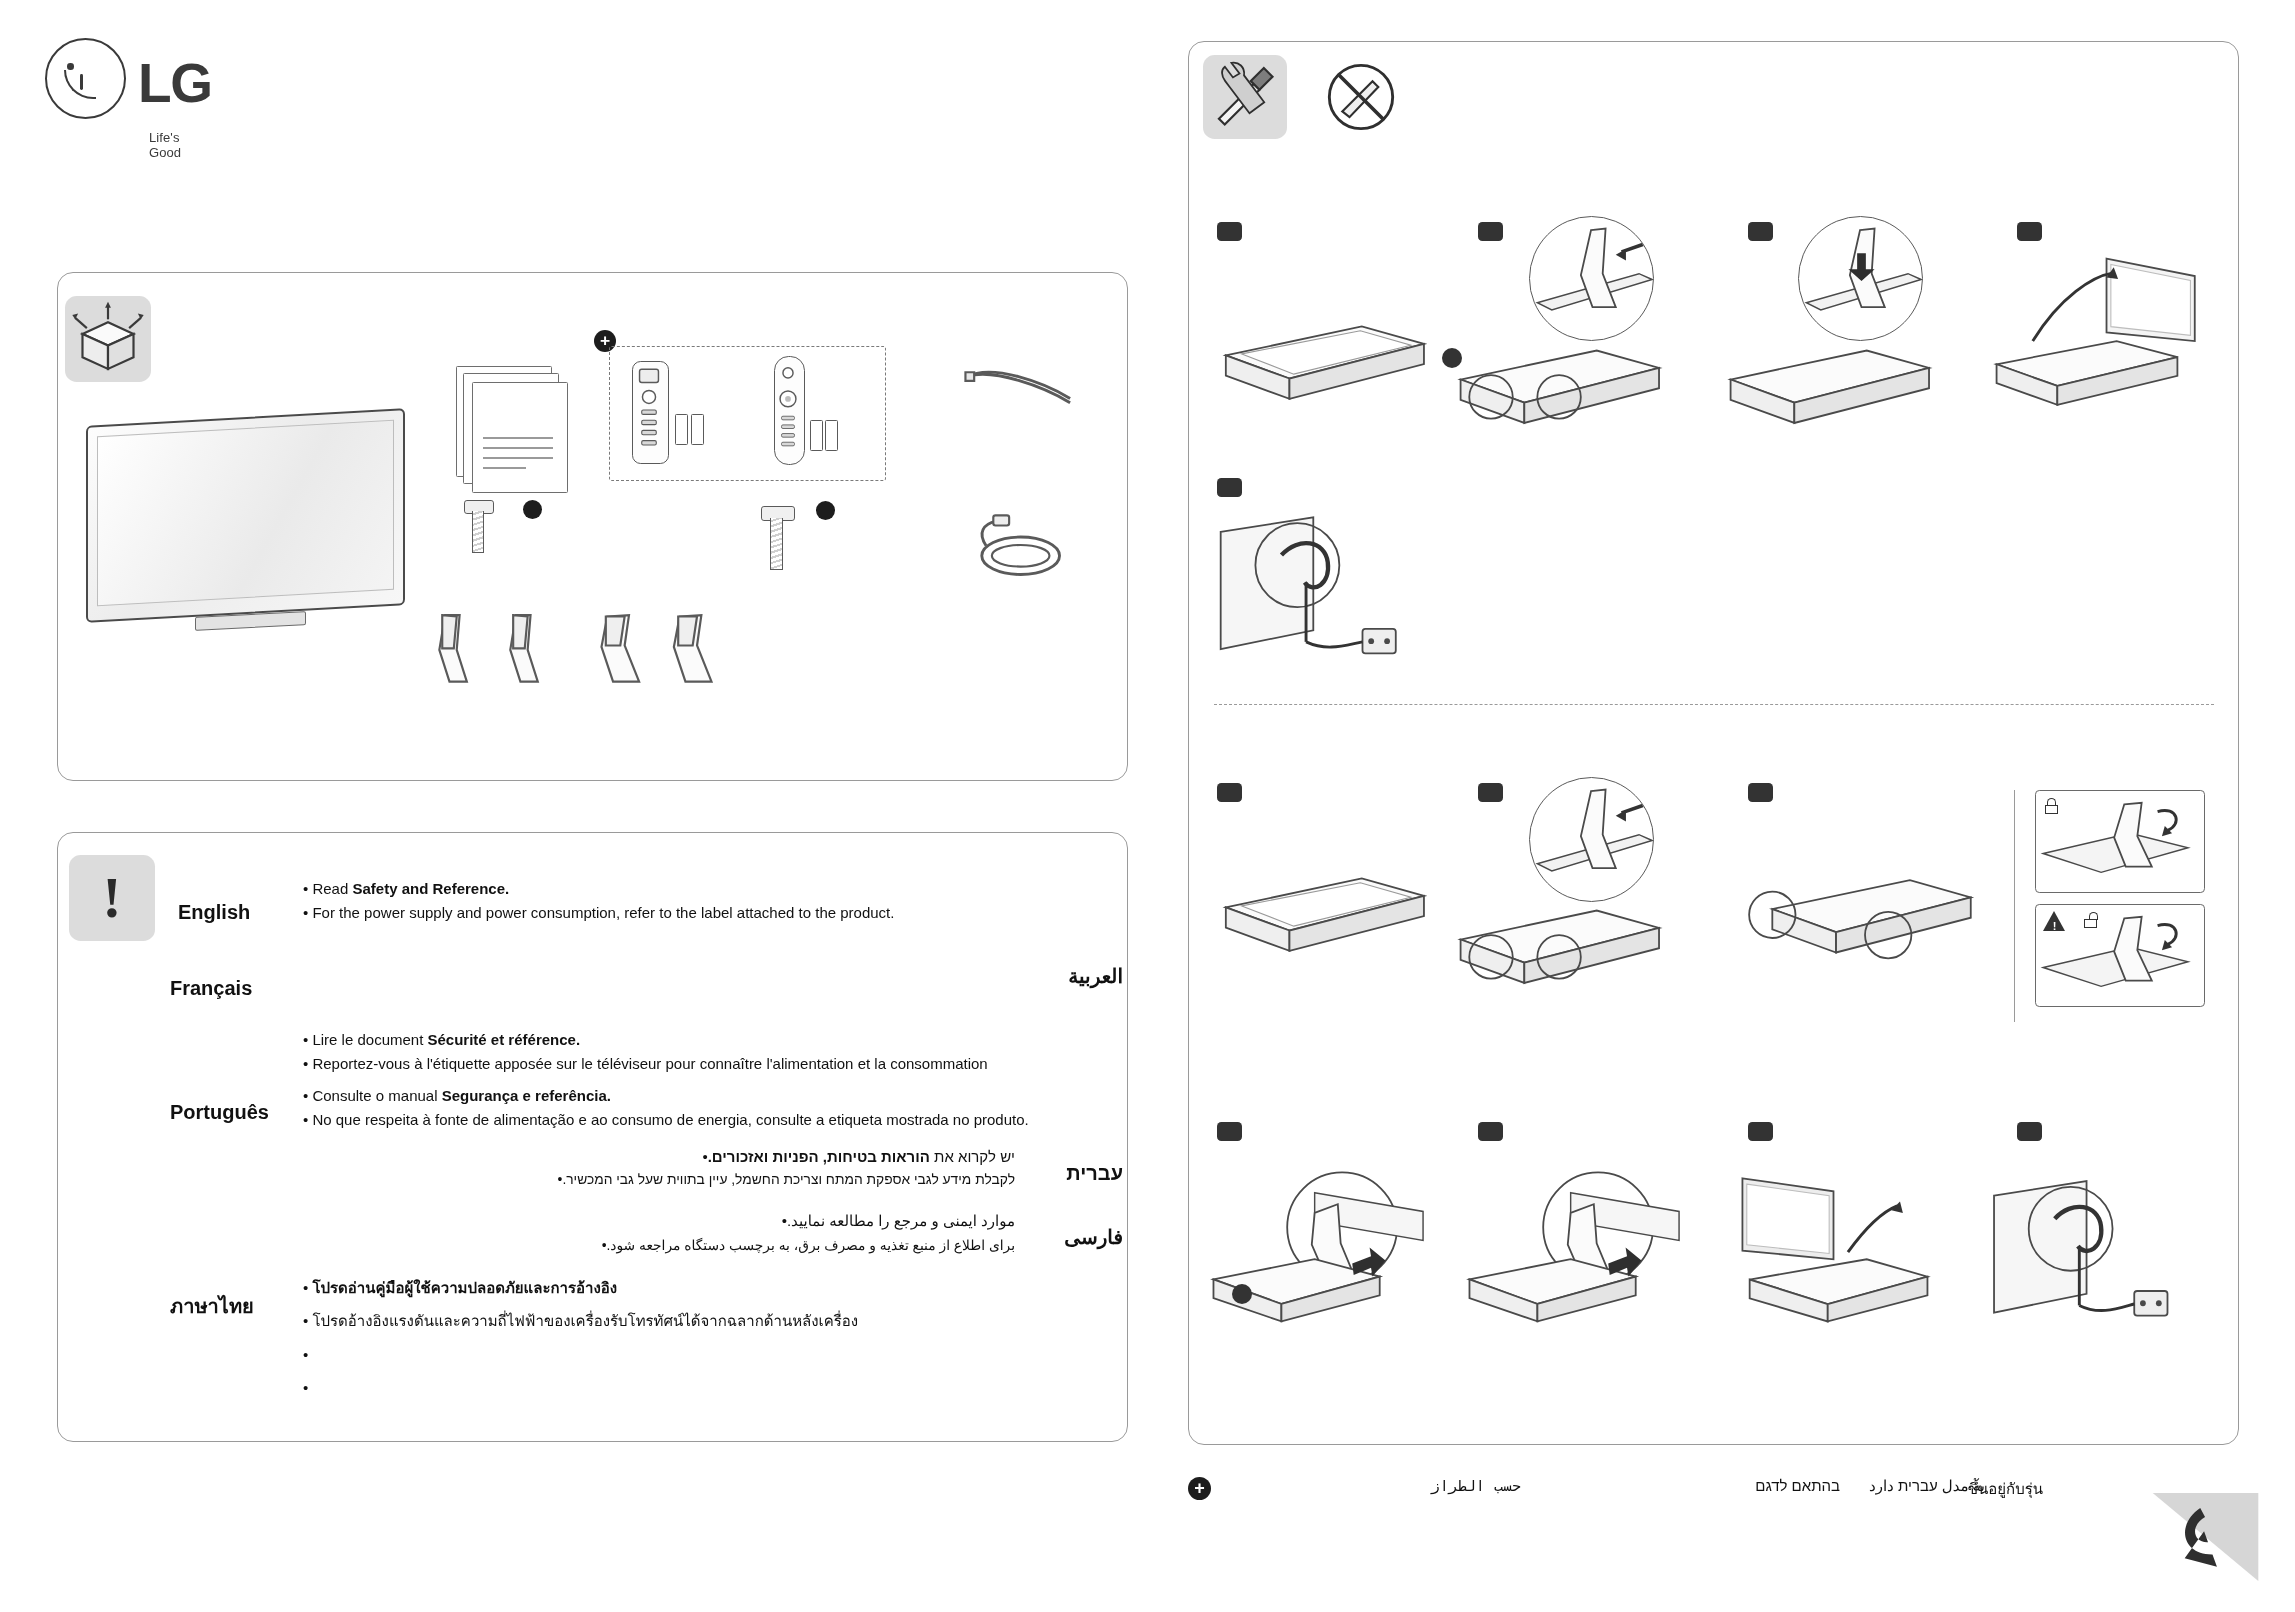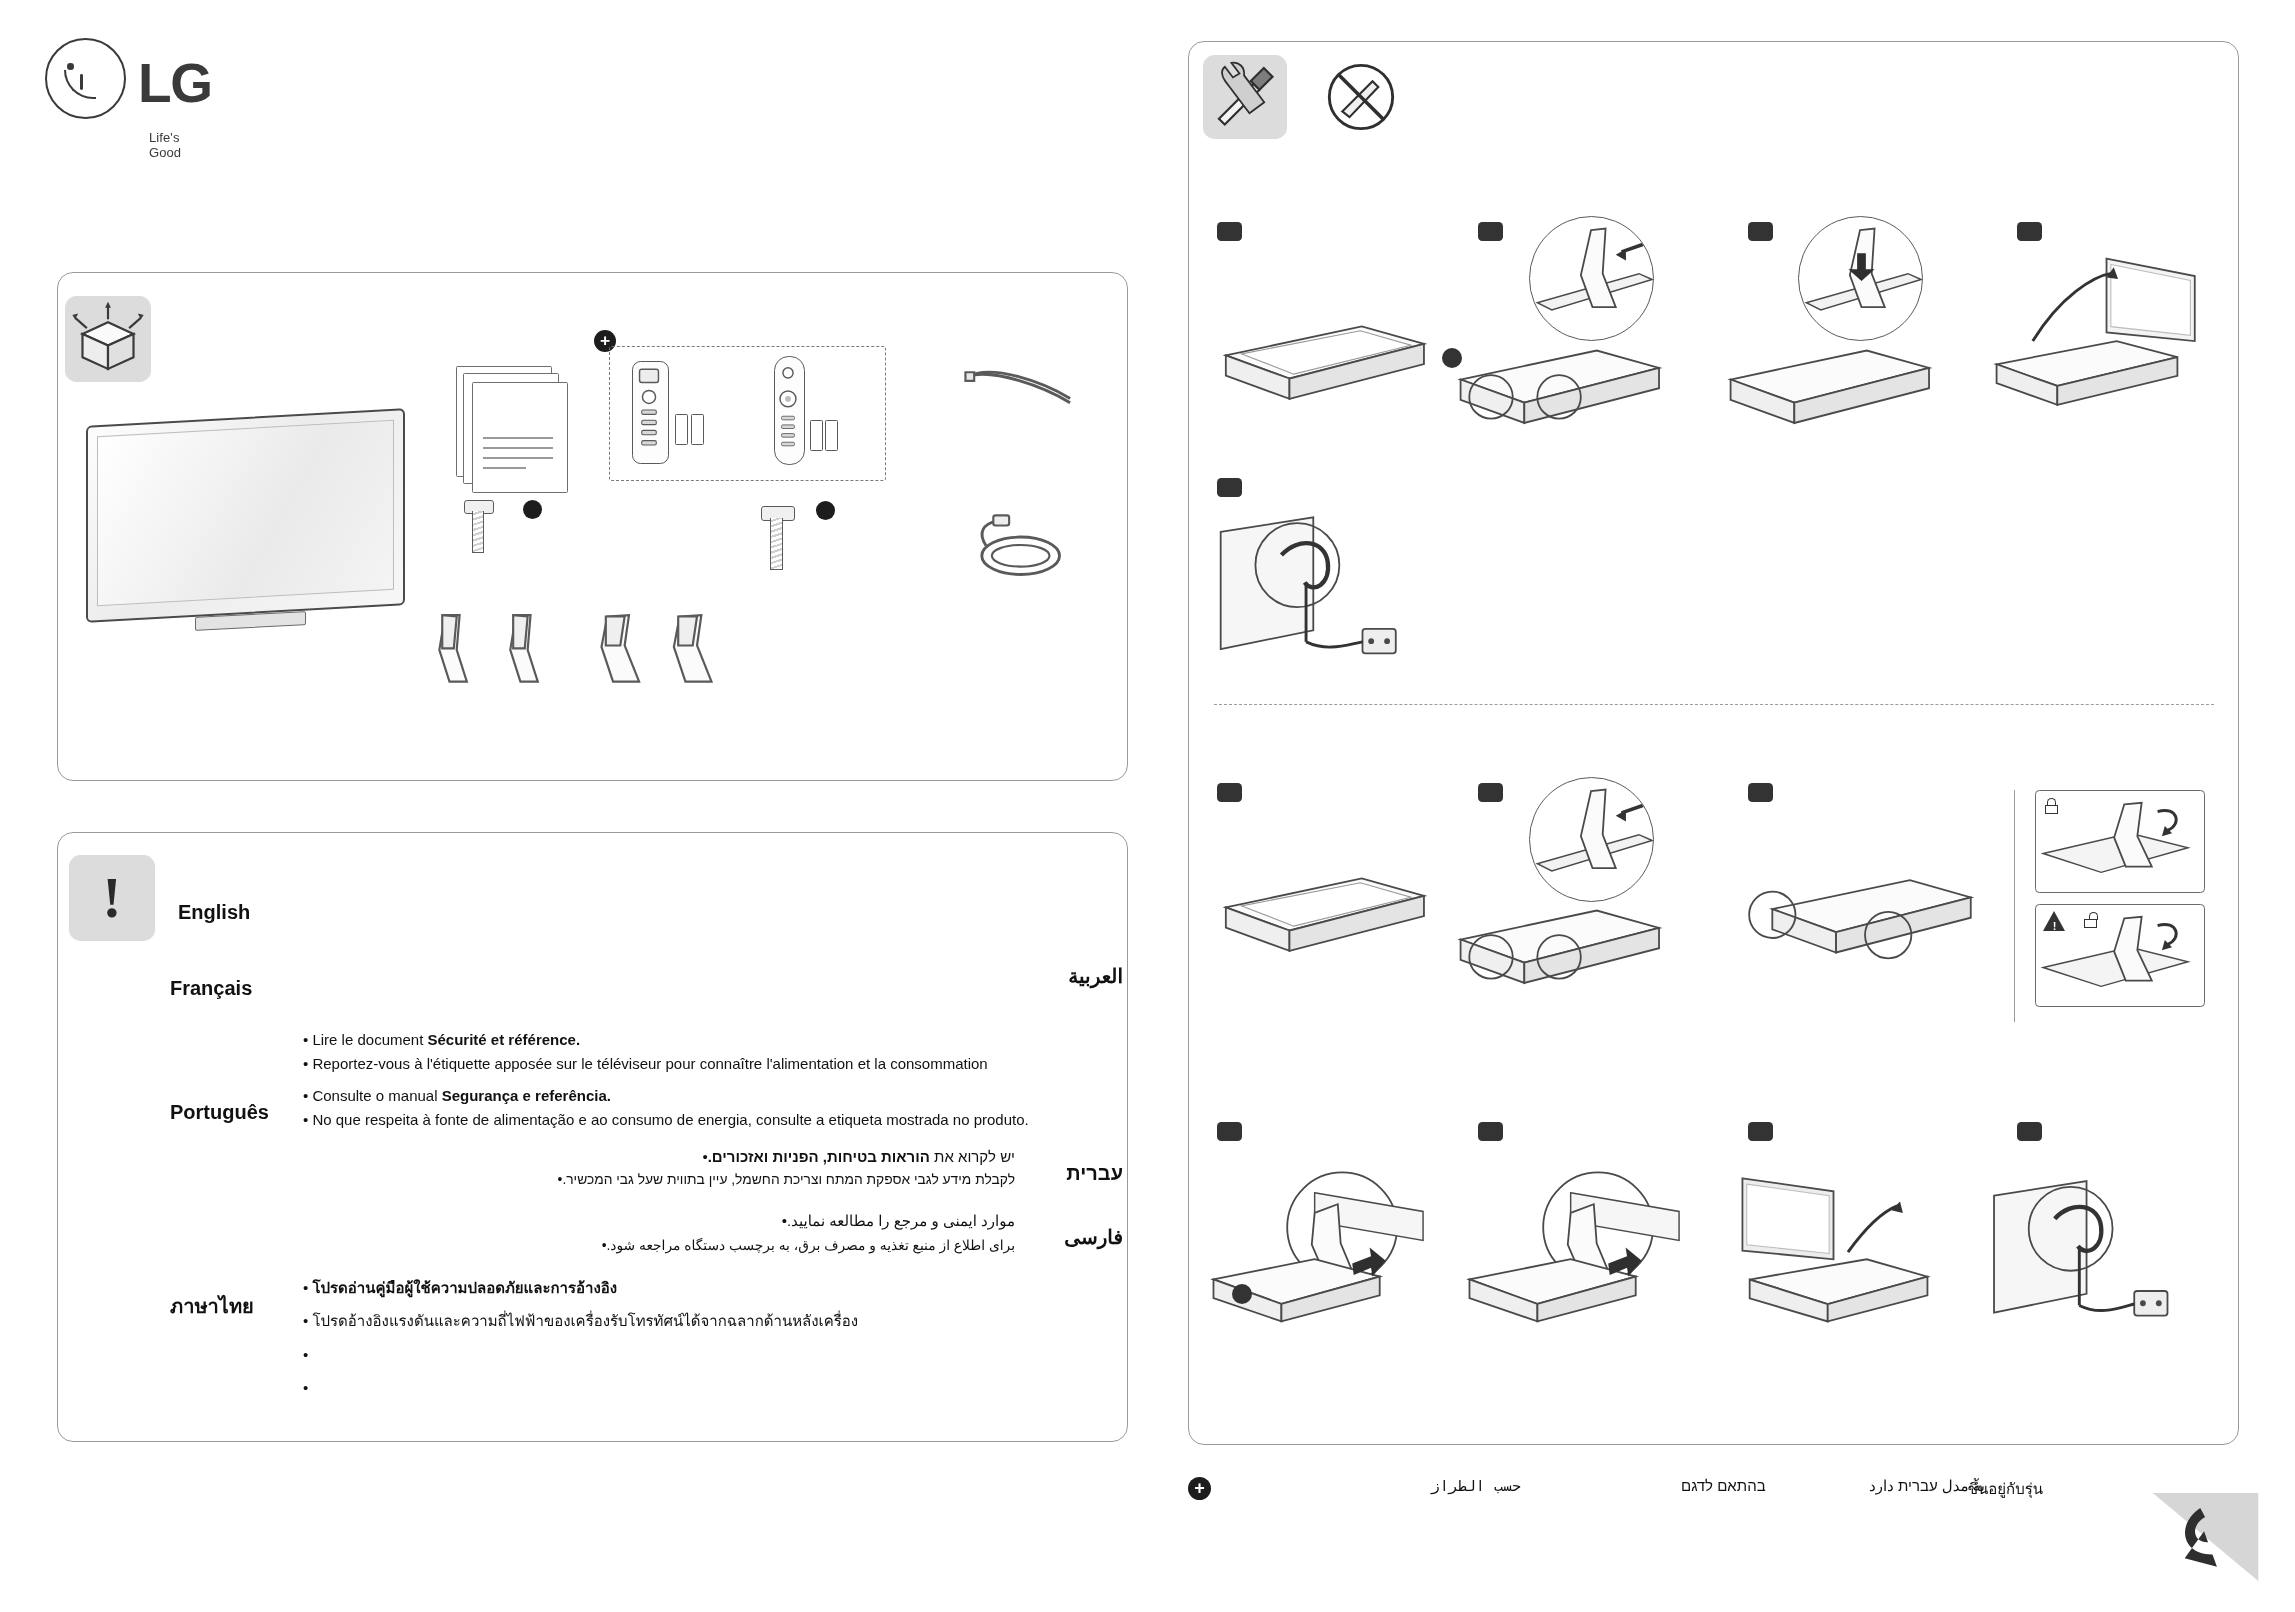--- a/index.html
+++ b/index.html
@@ -489,20 +489,24 @@
       </g>
     </svg>
   </div>
 
   <div class="panel" id="safety-panel"></div>
   <div class="icon-tile" id="warn-icon-tile">
     <div class="bang">!</div>
   </div>
 
   <div class="lang-label" style="left:178px;top:901px;width:130px;">English</div>
+  <div class="lang-text" style="left:303px;top:880px;width:754px;">
+    <p><span class="bullet"></span><span>Read </span><b>Safety and Reference.</b></p>
+    <p><span class="bullet"></span><span>For the power supply and power consumption, refer to the label attached to the product.</span></p>
+  </div>
 
   <div class="lang-label" style="left:1036px;top:964px;width:87px;text-align:right;">العربية</div>
 
   <div class="lang-label" style="left:170px;top:977px;width:145px;">Français</div>
   <div class="lang-text" style="left:303px;top:1031px;width:754px;">
     <p><span class="bullet"></span><span>Lire le document </span><b>Sécurité et référence.</b></p>
     <p><span class="bullet"></span><span>Reportez-vous à l'étiquette apposée sur le téléviseur pour connaître l'alimentation et la consommation</span></p>
   </div>
 
   <div class="lang-label" style="left:170px;top:1101px;width:159px;">Português</div>
@@ -740,21 +744,21 @@
       <path d="M130 104 L130 186" stroke="#333" stroke-width="4" fill="none"></path>
       <rect x="206" y="166" width="46" height="34" rx="4" fill="#eee" stroke="#4a4a4a" stroke-width="2.5"></rect>
       <circle cx="218" cy="183" r="4" fill="#4a4a4a"></circle>
       <circle cx="240" cy="183" r="4" fill="#4a4a4a"></circle>
       <path d="M130 186 C 158 200, 184 190, 206 184" stroke="#333" stroke-width="4" fill="none"></path>
     </svg>
   </div>
 
   <div class="footer-plus">+</div>
   <div class="footer-note" style="left:1362px;top:1477px;width:159px;text-align:right;direction:rtl;font-family:Liberation Mono, monospace;">حسب الطراز</div>
-  <div class="footer-note" style="left:1681px;top:1477px;width:159px;text-align:left;direction:rtl;">בהתאם לדגם</div>
+  <div class="footer-note" style="left:1681px;top:1477px;width:159px;text-align:right;direction:rtl;">בהתאם לדגם</div>
   <div class="footer-note" style="left:1840px;top:1477px;width:174px;text-align:center;direction:rtl;">به مدل עברית دارد</div>
   <div class="footer-note" style="left:1869px;top:1477px;width:174px;text-align:right;">ขึ้นอยู่กับรุ่น</div>
 
   <div class="corner-fold">
     <svg width="109" height="94" viewBox="0 0 150 130">
       <path d="M2 4 L148 4 L148 126 Z" fill="#d6d6d6"></path>
       <path d="M60 20 C 20 30, 14 72, 54 86 L54 104 L16 78 L54 52 L54 68 C 34 62, 38 38, 62 34 Z" fill="#2f2f2f" transform="translate(22,6) rotate(-20 50 60)"></path>
     </svg>
   </div>
 

